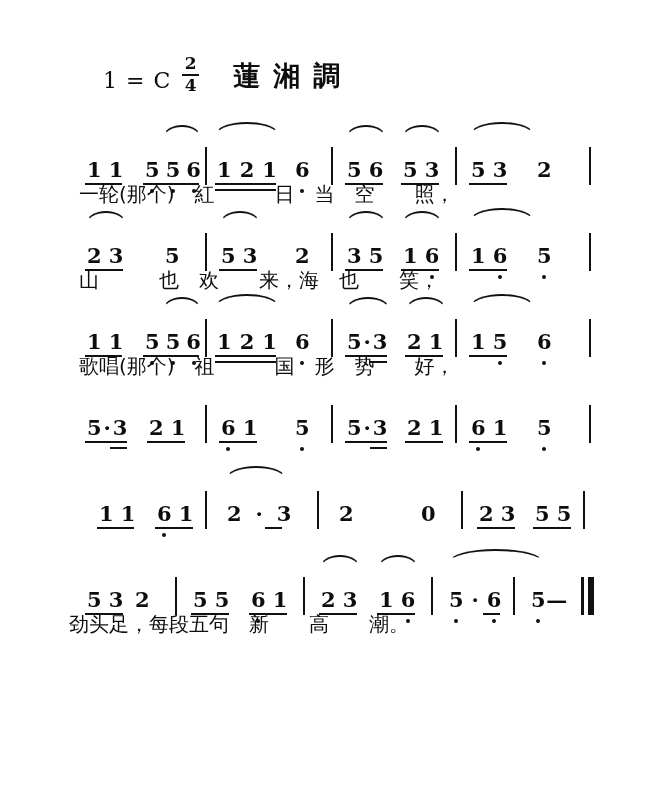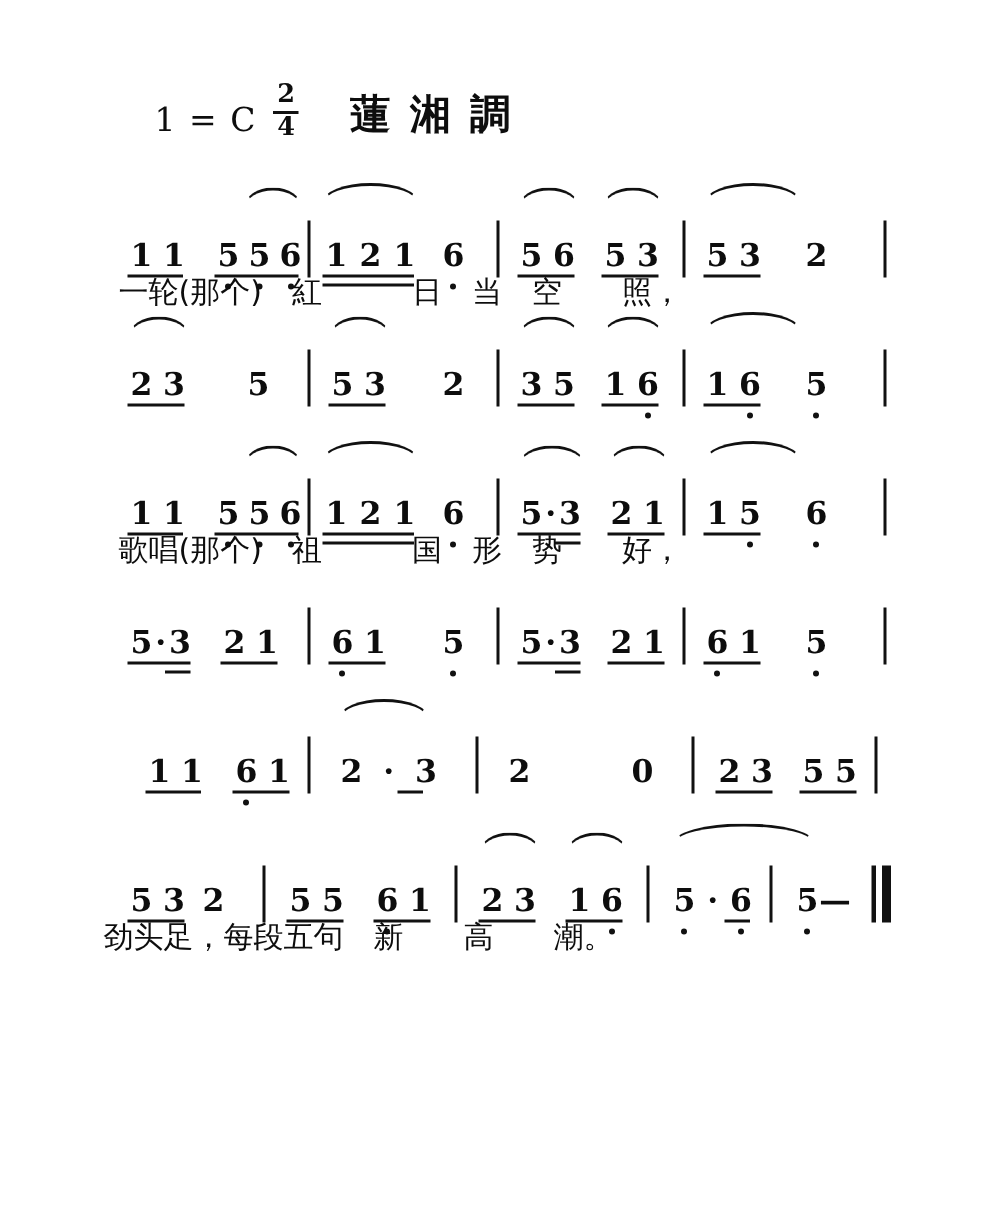--- a/index.html
+++ b/index.html
@@ -273,20 +273,23 @@
         </div>
         <div class="beam" style="left:400px;width:38px;bottom:-5px;"></div>
         <div class="slur" style="left:401px;width:62px;top:-12px;"></div>
 
         <div class="grp" style="left:468px;">
           <span class="note">5<i class="od" style="bottom:-13px;"></i></span>
         </div>
 
         <div class="barline" style="left:520px;"></div>
       </div>
+      <div class="lyrics">
+        <span class="lyr" style="left:10px;">山　　　也　欢　　来，海　也　　笑，</span>
+      </div>
     </div>
 
     <div class="line">
       <div class="notes">
 
         <div class="grp" style="left:18px;">
           <span class="note">1</span>
           <span class="note" style="margin-left:7px;">1</span>
         </div>
         <div class="beam" style="left:16px;width:37px;bottom:-5px;"></div>

